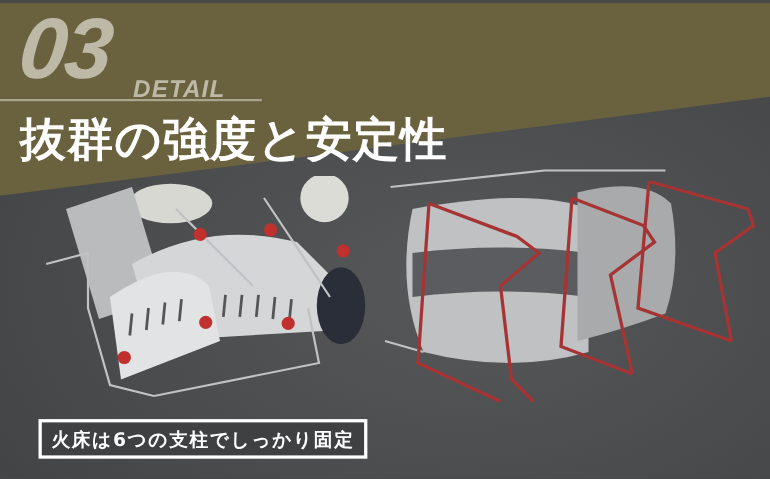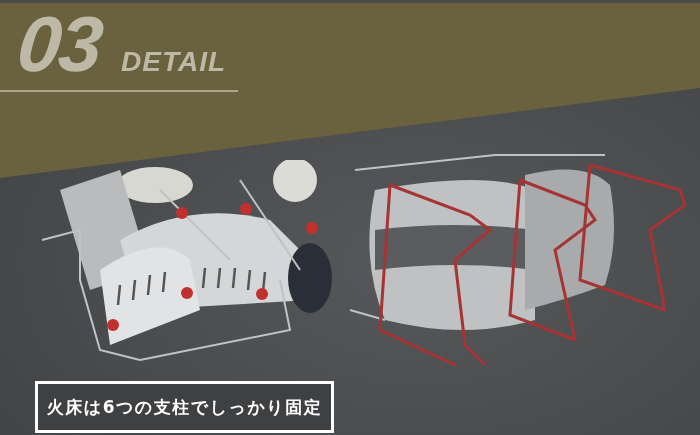--- a/index.html
+++ b/index.html
@@ -4,40 +4,41 @@
 <style>
   html, body { margin: 0; padding: 0; }
   body { width: 700px; height: 435px; overflow: hidden; background: #474849; font-family: "DejaVu Sans", sans-serif; }
   .page { position: relative; width: 700px; height: 435px; overflow: hidden;
     background: radial-gradient(ellipse at 60% 60%, #57585a 0%, #4a4b4d 55%, #3f4042 100%); }
   .topbar { position: absolute; left: 0; top: 0; width: 700px; height: 3px; background: #4a4a48; z-index: 3; }
   .olive { position: absolute; left: 0; top: 0; width: 700px; height: 200px; background: #6a623f;
     clip-path: polygon(0 0, 700px 0, 700px 88px, 0 178px); z-index: 1; }
   .num { position: absolute; left: 18px; top: 4px; font-family: "Liberation Sans", sans-serif; font-weight: bold; font-style: italic;
     font-size: 78px; color: #bdb9a6; letter-spacing: -2px; line-height: 80px; z-index: 4; transform: skewX(-6deg); }
-  .detail { position: absolute; left: 121px; top: 46px; font-family: "Liberation Sans", sans-serif; font-weight: bold; font-style: italic;
-    font-size: 28px; color: #bdb9a6; letter-spacing: 1px; z-index: 4; }
+  .detail { position: absolute; left: 121px; top: 68px; font-family: "Liberation Sans", sans-serif; font-weight: bold; font-style: italic;
+    font-size: 22px; color: #bdb9a6; letter-spacing: 1px; z-index: 4; }
   .rule { position: absolute; left: 0; top: 90px; width: 238px; height: 2px; background: #aaa58f; z-index: 4; }
   .title { position: absolute; left: 18px; top: 99px; font-size: 42px; font-weight: bold; color: #ffffff; letter-spacing: 1px; z-index: 4; white-space: nowrap; }
   .photo { position: absolute; z-index: 2; }
-  .caption { position: absolute; top: 381px; height: 52px; border: 3px solid #ffffff; box-sizing: border-box; background: #3f4042;
+  .caption { position: absolute; top: 381px; height: 36px; border: 3px solid #ffffff; box-sizing: border-box; background: #3f4042;
     color: #ffffff; font-size: 17px; font-weight: bold; letter-spacing: 1.5px; display: flex; align-items: center; justify-content: center; z-index: 4; white-space: nowrap; }
   .cap1 { left: 35px; width: 299px; }
   .cap2 { left: 379px; width: 286px; }
 </style>
 </head>
 <body>
 
 <div class="page">
   <div class="topbar"></div>
   <div class="olive"></div>
 
   <div class="num">03</div>
   <div class="detail">DETAIL</div>
   <div class="rule"></div>
+  <div class="title">抜群の強度と安定性</div>
 
   <svg class="photo" style="left:40px;top:160px" width="300" height="205" viewBox="0 0 300 205">
     <g>
       <ellipse cx="115" cy="25" rx="38" ry="18" fill="#d8d8d2"></ellipse>
       <ellipse cx="255" cy="20" rx="22" ry="22" fill="#dcdcd6"></ellipse>
     </g>
     <path d="M20 30 L80 10 L110 110 L50 130 Z" fill="#b9bbbd"></path>
     <path d="M80 80 Q150 40 230 60 L270 100 L270 140 L100 150 Z" fill="#d4d6d8"></path>
     <path d="M60 110 Q120 70 150 100 L160 150 L70 185 Z" fill="#e2e3e5"></path>
     <ellipse cx="270" cy="118" rx="22" ry="35" fill="#2a2e38"></ellipse>

